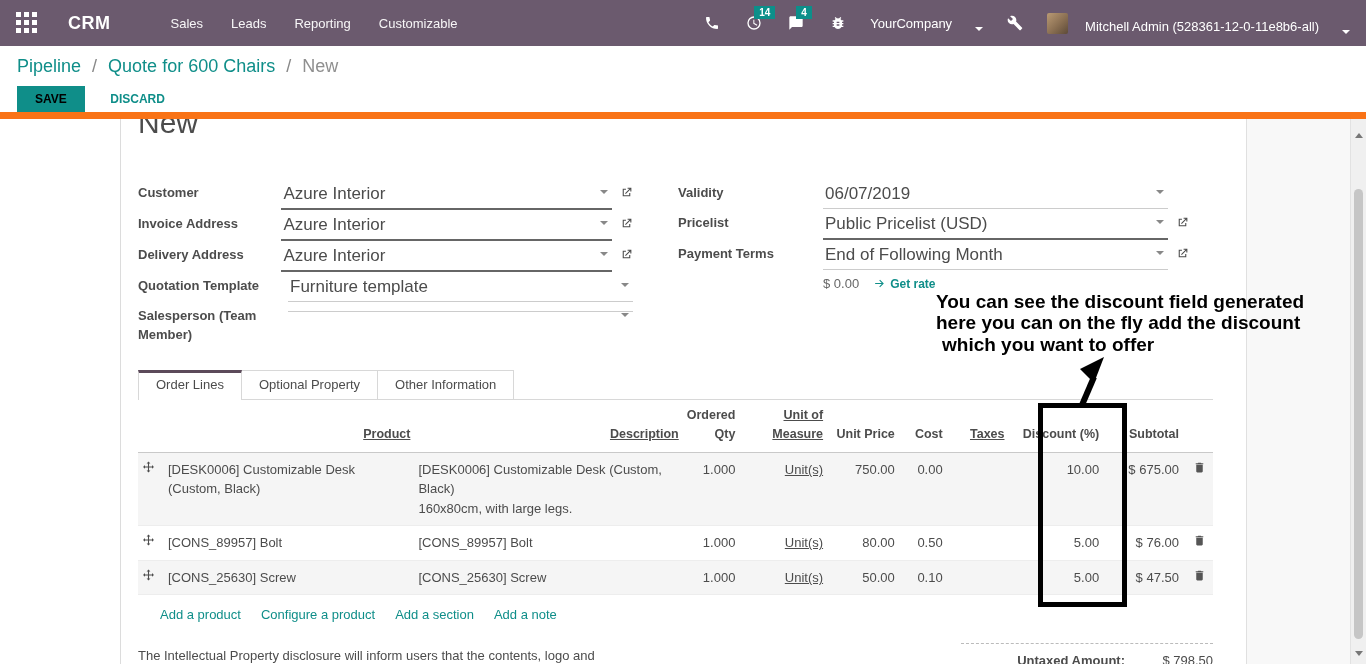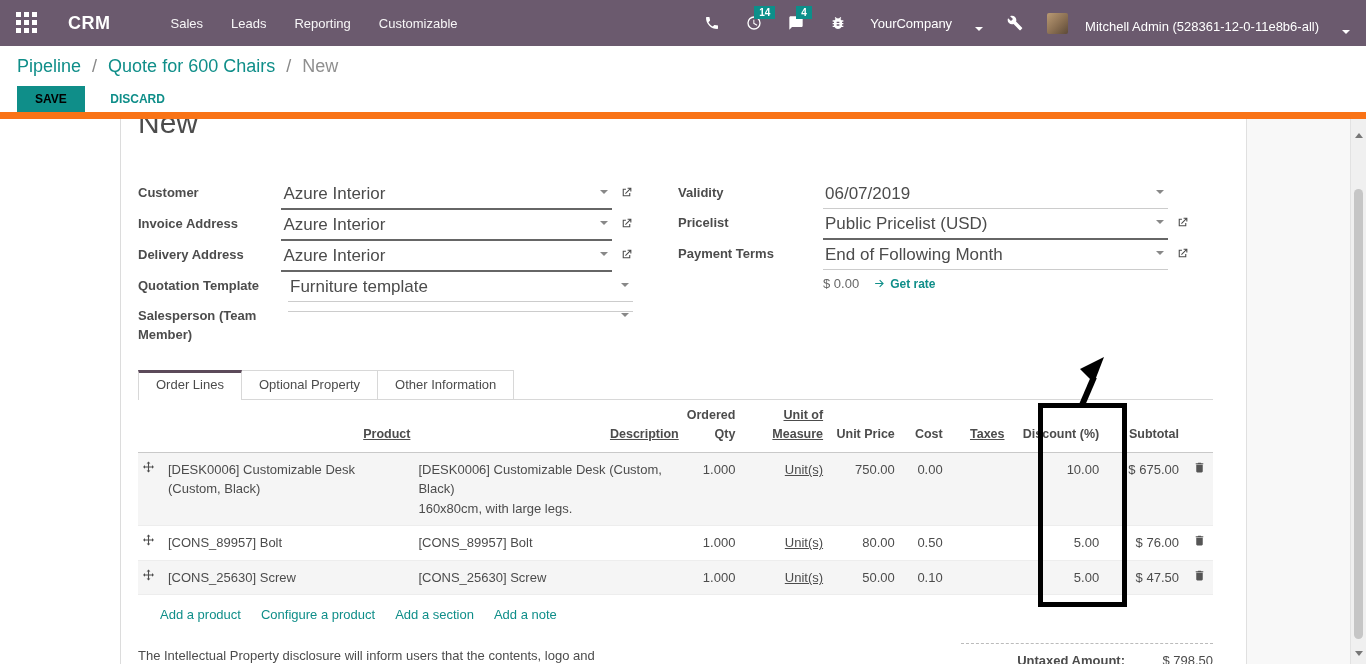--- a/index.html
+++ b/index.html
@@ -408,20 +408,25 @@
           <div class="tot-row">
             <span class="tot-label">Untaxed Amount:</span>
             <span class="tot-value">$ 798.50</span>
           </div>
 
         </div>
       </div>
     </div>
   </div>
 
+  <div class="annotation">
+    <div>You can see the discount field generated</div>
+    <div>here you can on the fly add the discount</div>
+    <div style="padding-left:6px">which you want to offer</div>
+  </div>
   <div class="ann-rect"></div>
   <svg class="ann-arrow" width="48" height="50" viewBox="0 0 48 50">
     <line x1="16" y1="48" x2="28" y2="20" stroke="#000" stroke-width="6"></line>
     <polygon points="38,0 14,12 28,26" fill="#000"></polygon>
   </svg>
 
   <div class="scrollbar">
     <span class="sb-up"></span>
     <span class="sb-thumb"></span>
     <span class="sb-down"></span>

